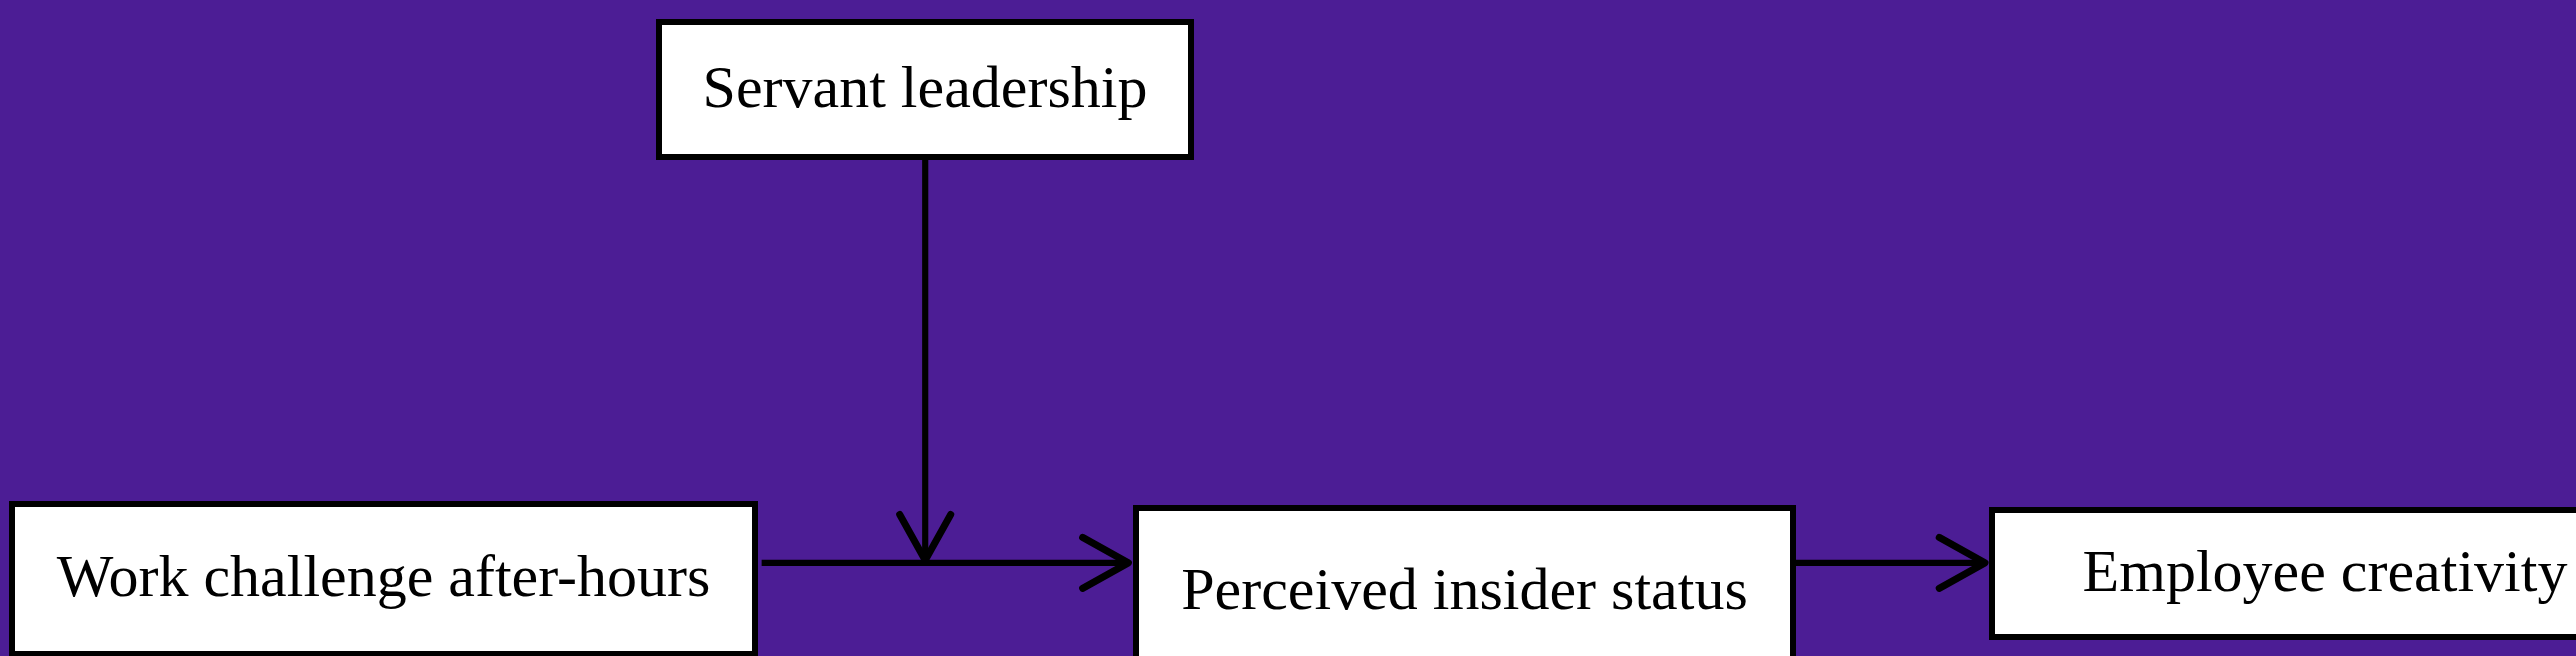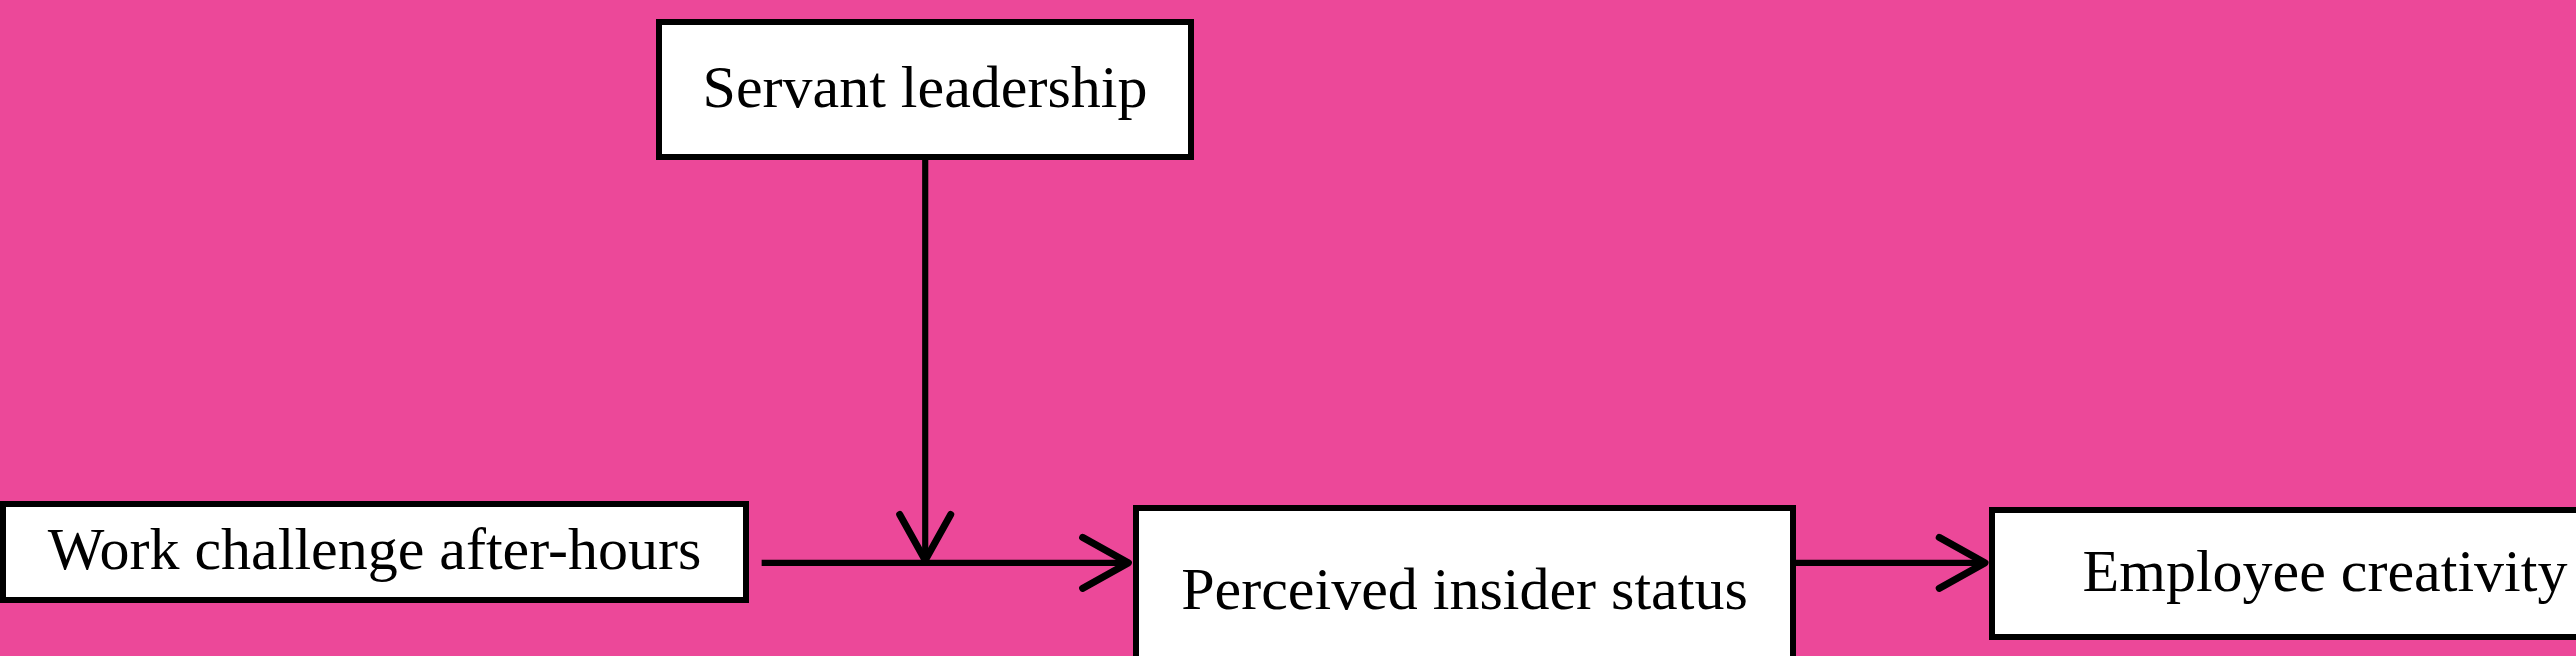--- a/index.html
+++ b/index.html
@@ -4,21 +4,21 @@
 <style>
   html, body {
     margin: 0;
     padding: 0;
     background: #ffffff;
   }
   .stage {
     position: relative;
     width: 2576px;
     height: 657px;
-    background: #ec4899;
+    background: #4c1d95;
     overflow: hidden;
     font-family: "Liberation Serif", "DejaVu Serif", serif;
   }
   .node-box {
     position: absolute;
     box-sizing: border-box;
     border: 6.2px solid #000000;
     background: #ffffff;
     display: flex;
     align-items: center;
@@ -26,21 +26,21 @@
   }
   .node-label {
     font-size: 60px;
     line-height: 1;
     color: #000000;
     white-space: nowrap;
     text-align: center;
     padding-bottom: 5.3px;
   }
   .box-servant   { left: 656px;  top: 19.3px;  width: 538px; height: 141px; }
-  .box-work      { left: 0;   top: 501px; width: 749px; height: 102px; }
+  .box-work      { left: 9px;   top: 501px; width: 749px; height: 156px; }
   .box-insider   { left: 1133px; top: 505px; width: 663px; height: 174px; }
   .box-creative  { left: 1989px; top: 507px; width: 672px; height: 133px; }
   .arrow-layer {
     position: absolute;
     left: 0;
     top: 0;
     width: 2576px;
     height: 657px;
     pointer-events: none;
   }

